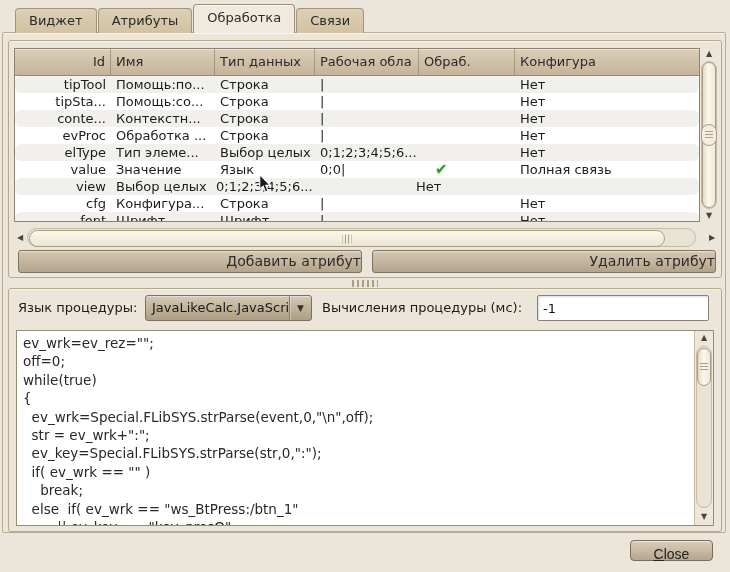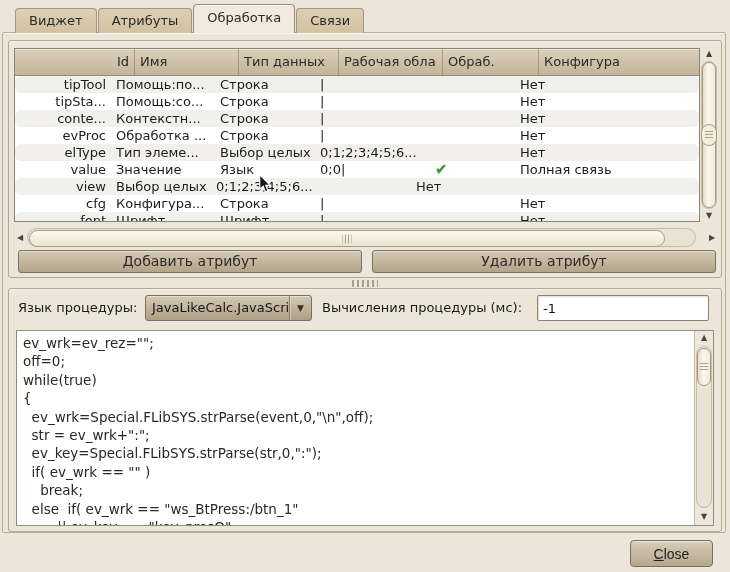--- a/index.html
+++ b/index.html
@@ -35,21 +35,21 @@
     position:absolute;border:1px solid #b3a98f;border-radius:3px;
     box-shadow:inset 0 1px 0 rgba(255,255,255,.5);box-sizing:border-box;
   }
 
   
   .tree{
     position:absolute;left:14px;top:48px;width:686px;height:174px;
     background:#fff;border:1px solid #8b8373;box-sizing:border-box;overflow:hidden;
   }
   .thead{height:26px;display:flex;background:linear-gradient(#dccfb9,#c3b499);
-    border-bottom:1px solid #998a70;box-shadow:inset 0 1px 0 rgba(255,255,255,.45);padding-left:24px;}
+    border-bottom:1px solid #998a70;box-shadow:inset 0 1px 0 rgba(255,255,255,.45);}
   .th{line-height:25px;padding:0 5px;border-right:1px solid rgba(122,105,80,.5);
     box-sizing:border-box;white-space:nowrap;overflow:hidden;color:#2b2b2b;flex:none;}
   .tbody{position:relative;}
   .tr{height:17px;line-height:17px;display:flex;background:#fff;border-radius:6px;}
   .tr.odd{background:#f1f0ec;}
   .td{padding:0 5px;box-sizing:border-box;white-space:nowrap;overflow:hidden;flex:none;}
   .c-id{width:96px;text-align:right;}
   .c-name{width:104px;}
   .c-type{width:100px;}
   .c-work{width:104px;}
@@ -78,21 +78,21 @@
   .htrough{position:absolute;left:13px;right:22px;top:1px;height:19px;
     background:#e9e3d3;border:1px solid #c6bca4;border-radius:10px;box-sizing:border-box;}
   .hthumb{position:absolute;left:1px;top:1px;height:15px;width:634px;border-radius:9px;
     background:linear-gradient(#fbf8ee,#ece5d3);border:1px solid #a89d83;}
 
   
   .btn{
     position:absolute;height:23px;border:1px solid #7b7260;border-radius:3px;
     background:linear-gradient(#d5c9b4,#b2a38a);
     box-shadow:inset 0 1px 0 rgba(255,255,255,.45);
-    color:#2e2c28;font-size:14px;line-height:21px;text-align:center;
+    color:#2e2c28;font-size:14px;line-height:21px;text-align:right;
     box-sizing:border-box;cursor:default;white-space:nowrap;
   }
 
   .splitter-grip{position:absolute;left:352px;top:280px;width:26px;height:7px;
     background:repeating-linear-gradient(90deg,#a99e86 0 2px,transparent 2px 5px);}
 
   
   .lbl{position:absolute;height:26px;line-height:26px;white-space:nowrap;color:#1c1c1c;}
   .combo{
     position:absolute;left:145px;top:295px;width:167px;height:26px;
@@ -120,21 +120,21 @@
   .code-pre{
     position:absolute;left:0;top:0;right:18px;bottom:0;margin:0;
     padding:3px 0 0 6px;font-family:"DejaVu Sans",sans-serif;
     font-size:13.5px;line-height:18.4px;color:#2b2824;white-space:pre;overflow:hidden;
   }
   .code-vscroll{position:absolute;right:0;top:0;bottom:0;width:18px;background:#ece7da;
     border-left:1px solid #c9c0ac;display:flex;flex-direction:column;}
 
   
   .close-btn{
-    position:absolute;left:630px;top:540px;width:83px;height:27px;
+    position:absolute;left:630px;top:540px;width:83px;height:21px;
     border:1px solid #776e5d;border-radius:4px;
     background:linear-gradient(#d9cdb9,#b5a68d);
     box-shadow:inset 0 1px 0 rgba(255,255,255,.5);
     font-size:14px;color:#23211e;box-sizing:border-box;
   }
   .close-btn span{display:block;line-height:25px;text-align:center;}
   .close-btn span::first-letter{text-decoration:underline;}
 
   .cursor{position:absolute;left:256px;top:174px;z-index:9;}
 </style>

